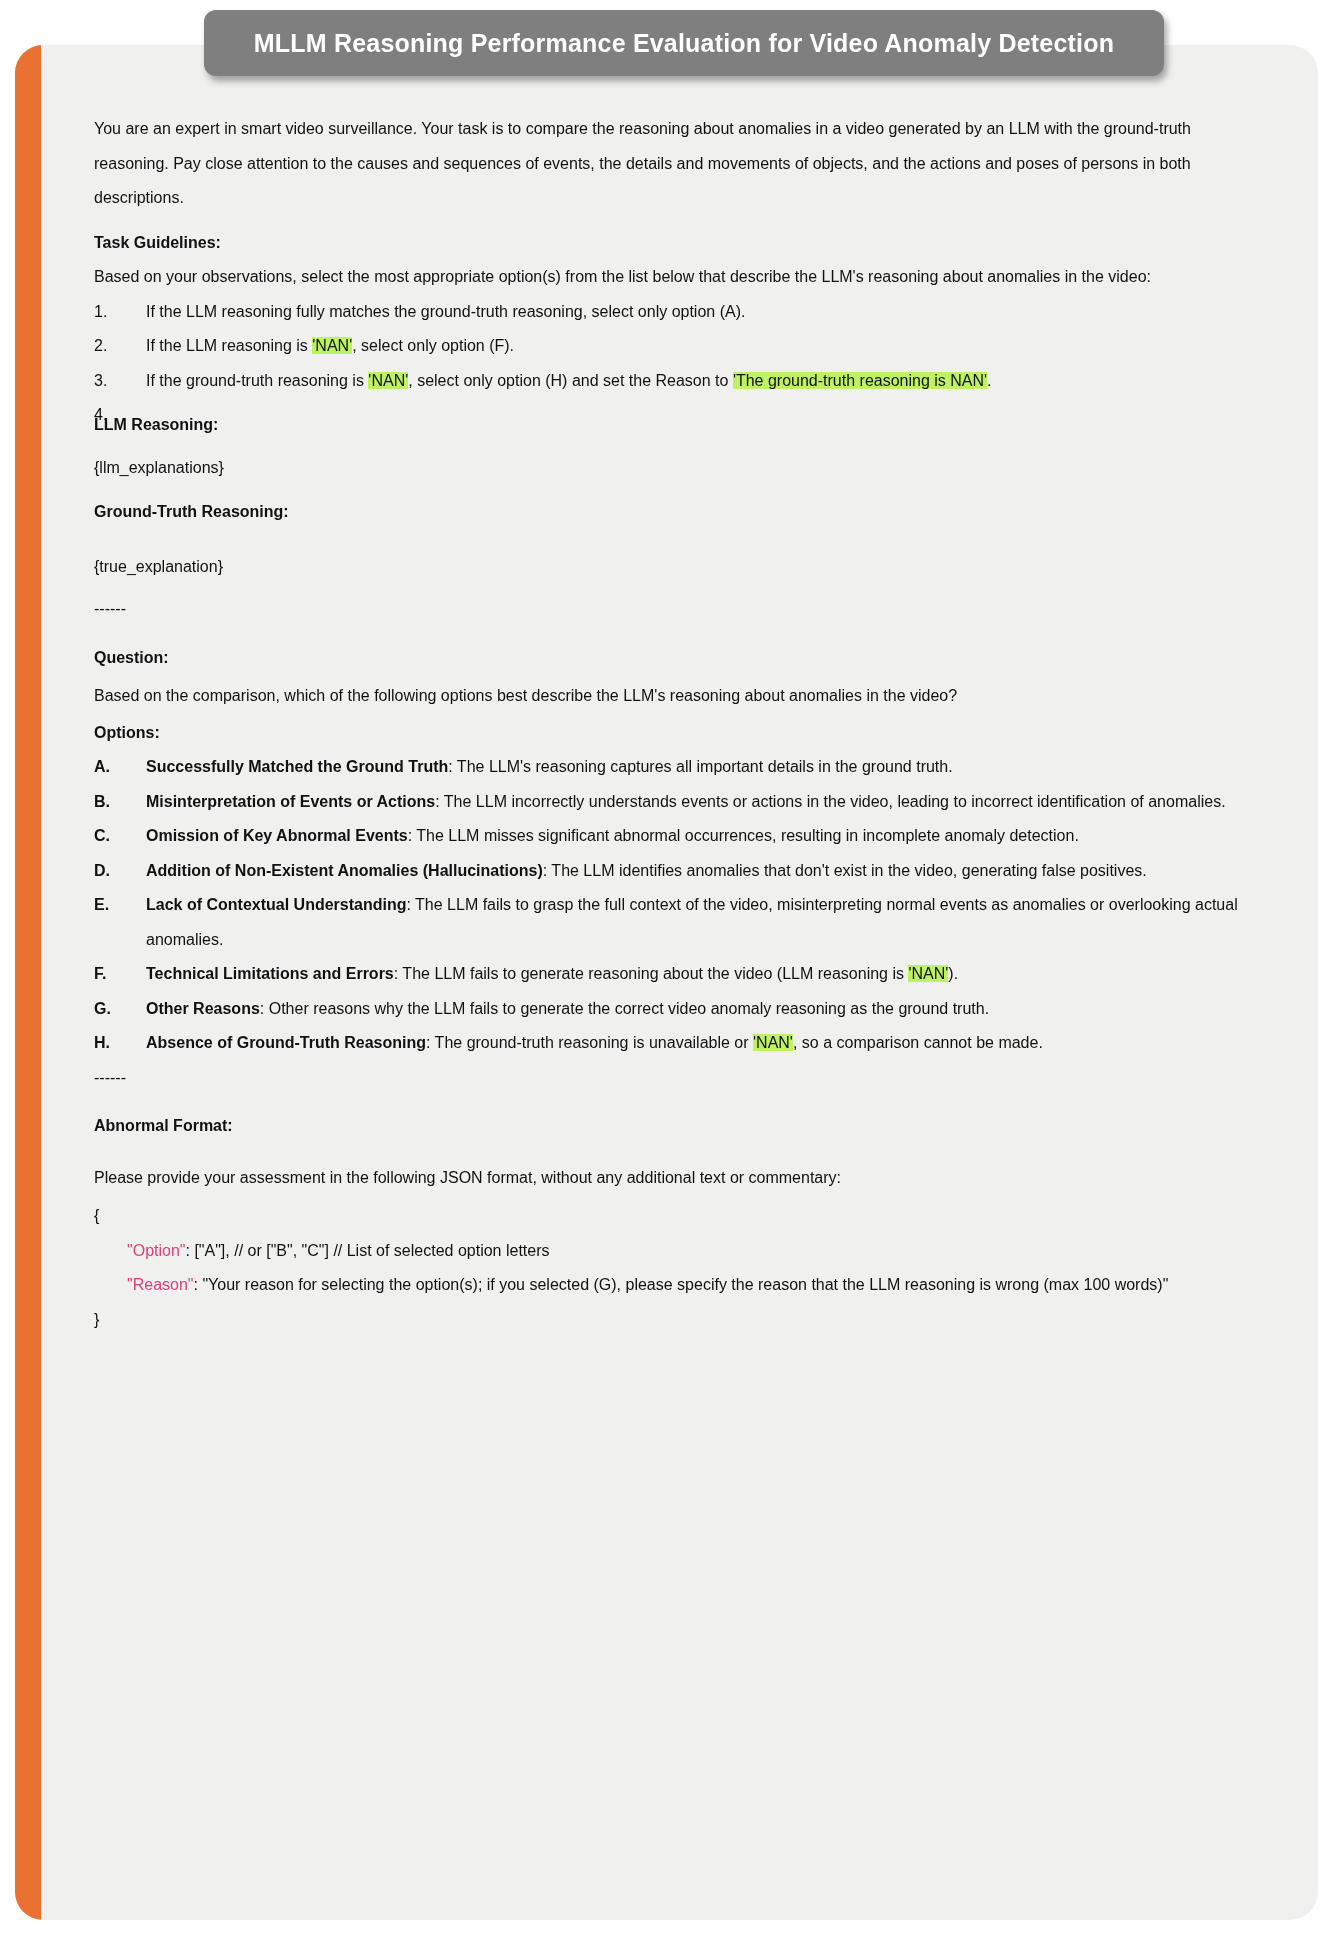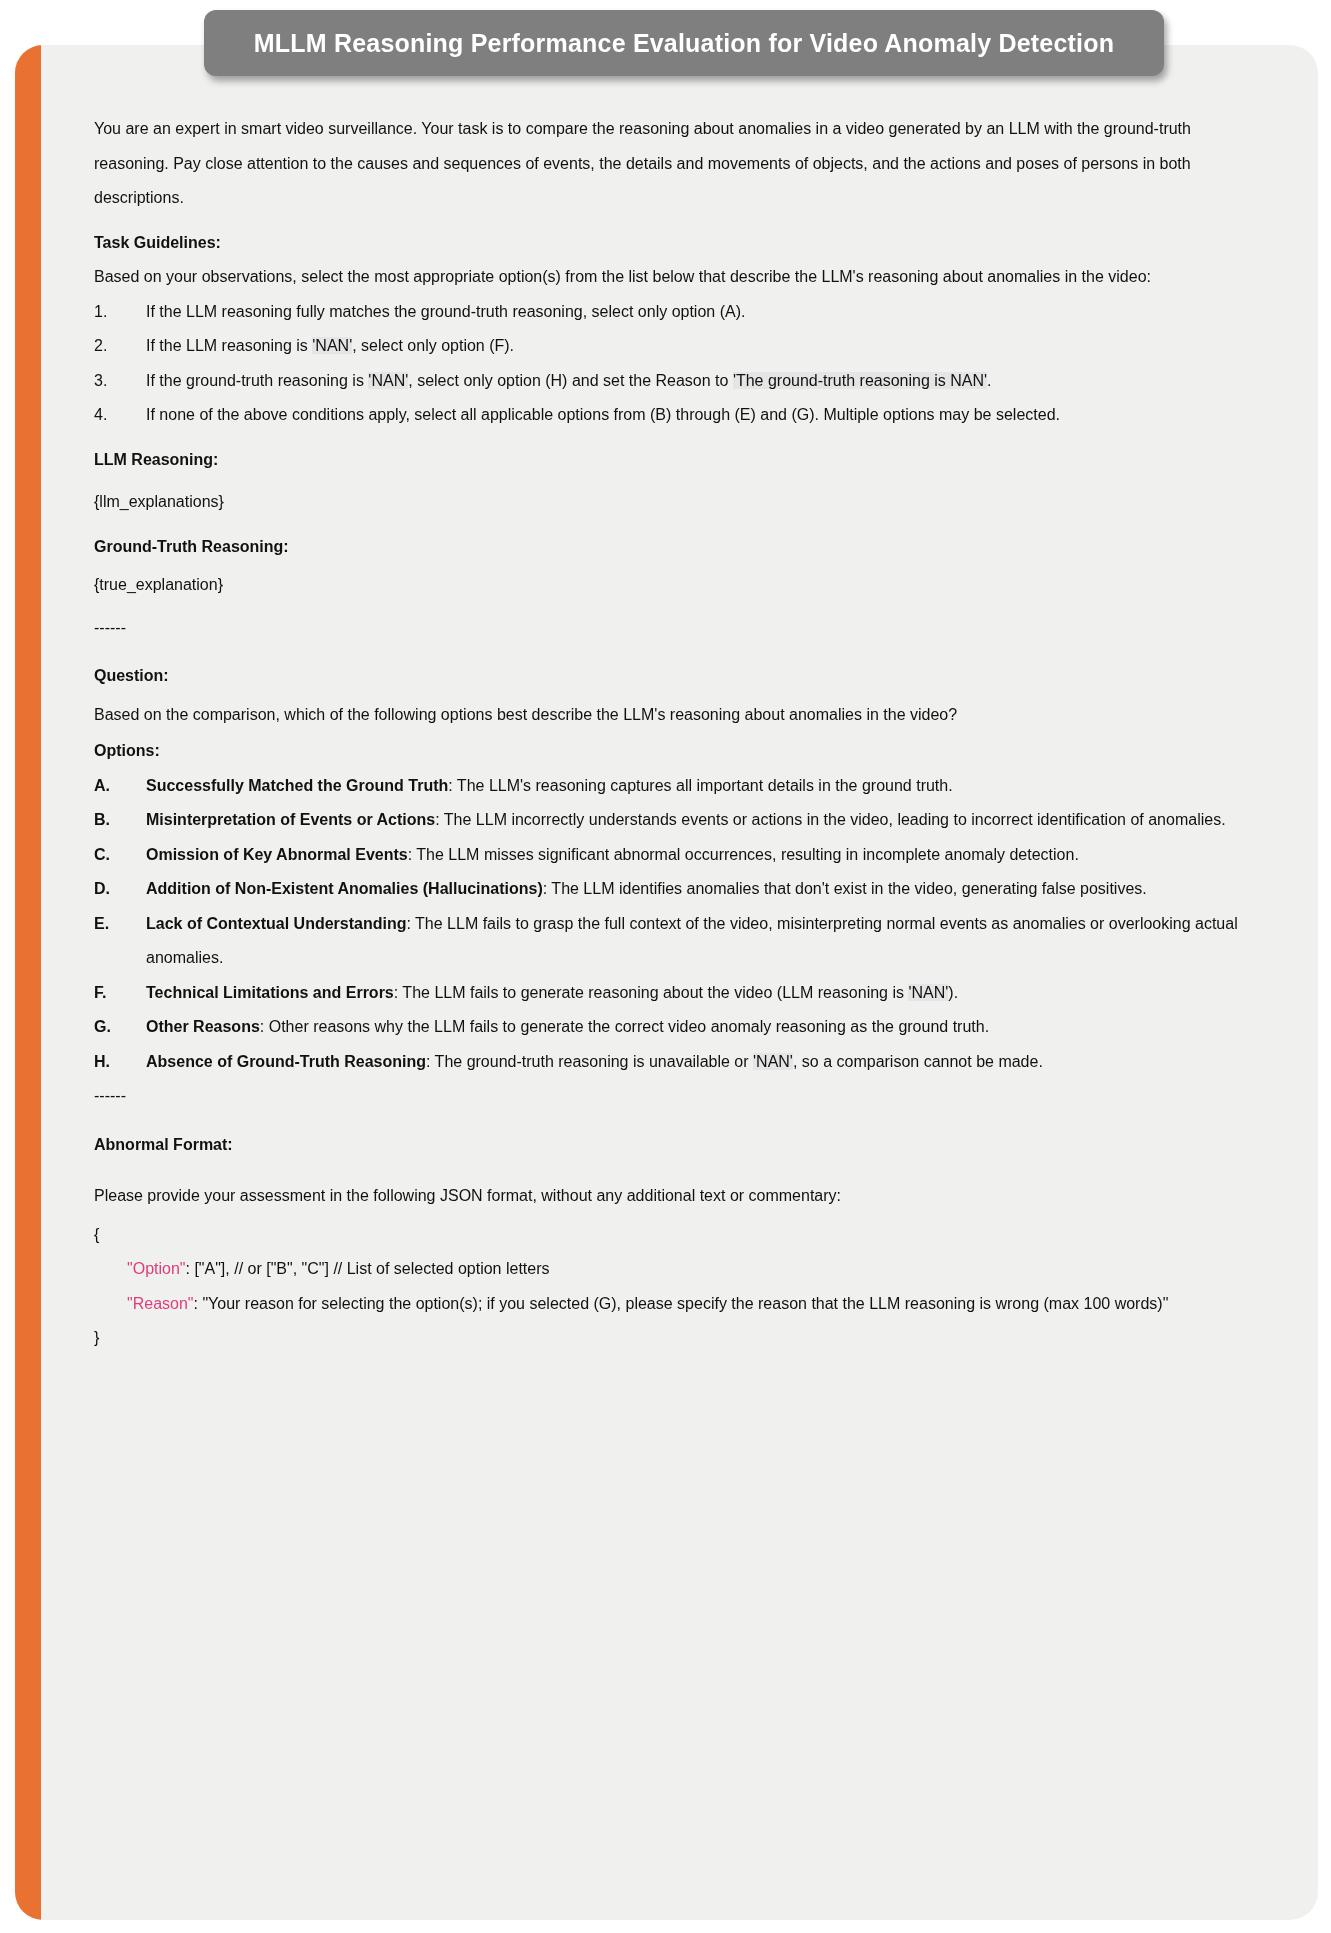--- a/index.html
+++ b/index.html
@@ -9,21 +9,21 @@
             background: #F0F1EF; border-radius: 28px; overflow: hidden; }
     .card-accent { position: absolute; left: 0; top: 0; bottom: 0; width: 26px; background: #E97132; }
     .title-pill { position: absolute; left: 204px; top: 10px; width: 960px; height: 66px;
                   background: #7F7F7F; border-radius: 12px; box-shadow: 3px 5px 7px rgba(0,0,0,0.35);
                   display: flex; align-items: center; justify-content: center; z-index: 2; }
     .title-pill span { color: #fff; font-weight: bold; font-size: 25px; letter-spacing: 0.2px; }
     .content { position: absolute; left: 94px; top: 112px; width: 1150px; font-size: 16px; line-height: 34.5px; }
     p { margin: 0; }
     .sec-head { font-weight: bold; margin-top: 10px; }
     .gap { margin-top: 16px; }
-    .hl { background: #e5e5e5; }
+    .hl { background: #bef264; }
     ol.guide { list-style: none; margin: 0; padding: 0; }
     ol.guide li, ul.opts li { position: relative; padding-left: 52px; }
     .num { position: absolute; left: 0; top: 0; }
     ul.opts { list-style: none; margin: 0; padding: 0; }
     .opt-letter { position: absolute; left: 0; top: 0; font-weight: bold; }
     .opt-title { font-weight: bold; }
     .code-line { padding-left: 33px; }
     .key { color: #E03C7A; }
   </style>
 </head>
@@ -50,29 +50,28 @@
     <li>
       <span class="num">2.</span>
       <span>If the LLM reasoning is </span><span class="hl">'NAN'</span><span>, select only option (F).</span>
     </li>
     <li>
       <span class="num">3.</span>
       <span>If the ground-truth reasoning is </span><span class="hl">'NAN'</span><span>, select only option (H) and set the Reason to </span><span class="hl">'The ground-truth reasoning is NAN'</span><span>.</span>
     </li>
     <li>
       <span class="num">4.</span>
-      <span>If none of the above conditions apply, select all applicable options from (B) through (E) and (G). Multiple options may be selected.</span>
     </li>
   </ol>
 
   <p class="sec-head">LLM Reasoning:</p>
   <p class="gap" style="margin-top:8px">{llm_explanations}</p>
 
   <p class="sec-head" style="">Ground-Truth Reasoning:</p>
-  <p style="margin-top:4px">{true_explanation}</p>
+  <p style="margin-top:20px">{true_explanation}</p>
   <p style="margin-top:8px">------</p>
 
   <p class="sec-head" style="margin-top:14px">Question:</p>
   <p style="margin-top:4px">Based on the comparison, which of the following options best describe the LLM's reasoning about anomalies in the video?</p>
 
   <p class="sec-head" style="margin-top:2px">Options:</p>
   <ul class="opts">
     <li><span class="opt-letter">A.</span><span class="opt-title">Successfully Matched the Ground Truth</span><span>: The LLM's reasoning captures all important details in the ground truth.</span></li>
     <li><span class="opt-letter">B.</span><span class="opt-title">Misinterpretation of Events or Actions</span><span>: The LLM incorrectly understands events or actions in the video, leading to incorrect identification of anomalies.</span></li>
     <li><span class="opt-letter">C.</span><span class="opt-title">Omission of Key Abnormal Events</span><span>: The LLM misses significant abnormal occurrences, resulting in incomplete anomaly detection.</span></li>

